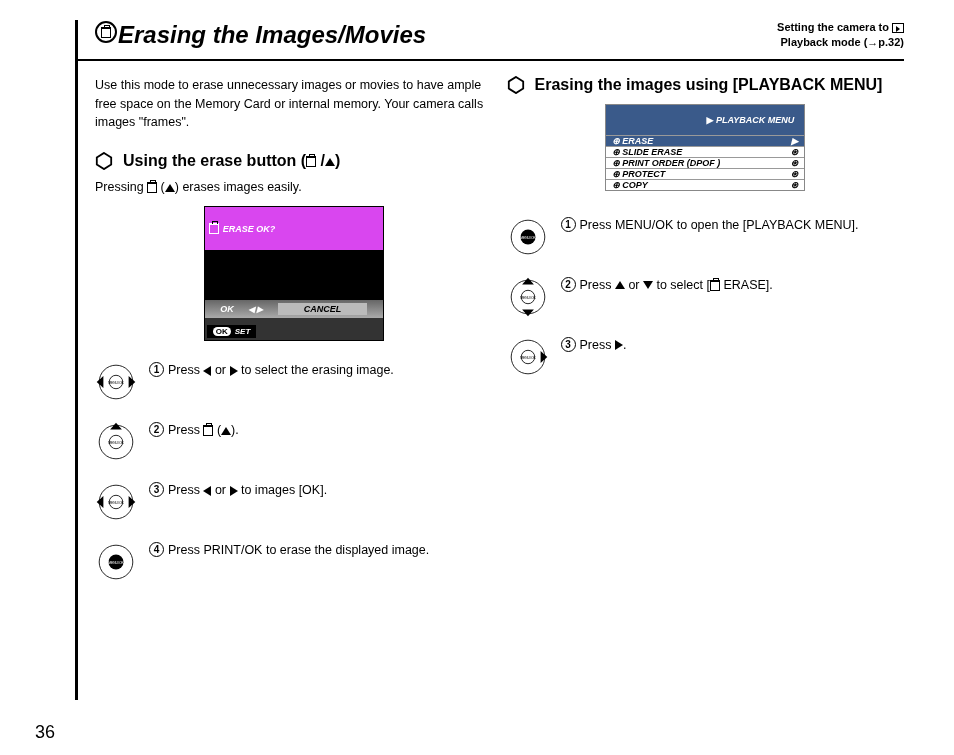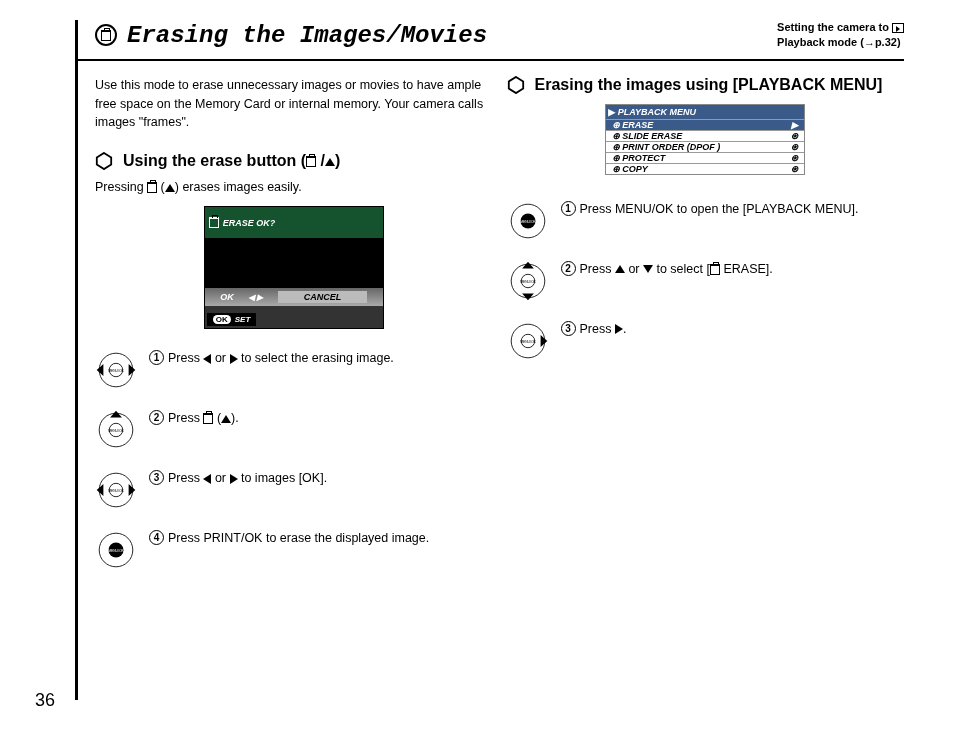--- a/index.html
+++ b/index.html
@@ -1,49 +1,49 @@
 <!DOCTYPE html>
 <html><head>
 <meta charset="utf-8">
 <style>
   * { box-sizing: border-box; margin: 0; padding: 0; }
   html, body { width: 954px; height: 755px; font-family: Arial, Helvetica, sans-serif; background: #fff; color: #000; }
   .page { position: relative; width: 954px; height: 755px; padding: 20px 50px 20px 75px; }
   .vbar { position: absolute; left: 75px; top: 20px; width: 3px; height: 680px; background: #000; }
   .header { display: flex; align-items: center; justify-content: space-between; padding-left: 20px; padding-bottom: 8px; border-bottom: 2px solid #000; }
-  .title-wrap { display: flex; align-items: center; gap: 10px; font-family: Liberation Mono, monospace; }
+  .title-wrap { display: flex; gap: 1px; }
   .title-icon { width: 22px; height: 22px; border: 2px solid #000; border-radius: 50%; display: flex; align-items: center; justify-content: center; font-size: 11px; }
   .title { font-size: 24px; font-weight: bold; font-style: italic; }
-  .header-right { font-size: 11px; font-weight: bold; line-height: 1.4; margin-left: 12px; }
+  .header-right { font-size: 11px; font-weight: bold; text-align: right; line-height: 1.4; margin-left: 12px; }
   .columns { display: flex; gap: 14px; padding-left: 20px; padding-top: 15px; }
   .col { flex: 1; }
   .intro { font-size: 12.5px; line-height: 1.5; margin-bottom: 20px; }
   .sect-head { display: flex; align-items: center; gap: 10px; margin-bottom: 10px; }
   .hex { width: 18px; height: 18px; }
   .sect-title { font-size: 16px; font-weight: bold; }
   .sub { font-size: 12.5px; margin: 6px 0 12px 0; }
   .screenshot { width: 180px; margin: 0 auto 20px auto; border: 1px solid #000; }
-  .ss-bar { background: #14532d; color: #fff; font-size: 9px; font-weight: bold; padding: 10px 4px; display: flex; align-items: center; gap: 4px; font-style: italic; }
+  .ss-bar { background: #d946ef; color: #fff; font-size: 9px; font-weight: bold; padding: 16px 4px; display: flex; align-items: center; gap: 4px; font-style: italic; }
   .ss-body { height: 50px; background: #000; }
   .ss-grad { height: 18px; background: linear-gradient(#666, #aaa); display: flex; align-items: center; justify-content: space-around; font-size: 9px; font-weight: bold; font-style: italic; padding: 0 8px; }
   .ss-ok { color: #fff; }
   .ss-cancel { background: #bbb; padding: 1px 26px; color: #000; }
   .ss-set { background: #000; color: #fff; font-size: 8px; padding: 2px 6px; display: inline-flex; align-items: center; gap: 4px; font-style: italic; font-weight: bold; }
   .ss-setrow { background: #333; padding: 2px; }
   .ok-pill { background:#fff; color:#000; border-radius:6px; padding:0 3px; font-style:normal; }
   .menu-ss { width: 200px; margin: 10px auto 25px auto; border: 1px solid #888; }
-  .menu-hdr { background: #3a5a8a; color: #fff; font-size: 9px; font-weight: bold; font-style: italic; text-align: left; padding: 2px; }
+  .menu-hdr { background: #3a5a8a; color: #fff; font-size: 9px; font-weight: bold; font-style: italic; text-align: right; padding: 10px; }
   .menu-row { display:flex; align-items:center; justify-content:space-between; padding: 0 6px; font-size: 9px; font-weight: bold; font-style: italic; border-top: 1px solid #999; }
   .menu-row.sel { background: #3a5a8a; color: #fff; }
   .menu-row span.arrow { font-size: 9px; }
   .step { display: flex; align-items: flex-start; gap: 12px; margin-bottom: 18px; }
   .wheel { width: 42px; height: 42px; flex-shrink: 0; }
   .step-text { font-size: 12.5px; line-height: 1.5; display: flex; gap: 4px; }
   .circ-num { display:inline-flex; align-items:center; justify-content:center; width:15px; height:15px; border:1.5px solid #000; border-radius:50%; font-size:10px; font-weight:bold; flex-shrink:0; margin-top:1px;}
-  .pagenum { position: absolute; left: 35px; bottom: 44px; font-size: 18px; }
+  .pagenum { position: absolute; left: 35px; bottom: 12px; font-size: 18px; }
   .tri { display:inline-block; width:0; height:0; vertical-align:middle;}
   .tri-l { border-top:5px solid transparent; border-bottom:5px solid transparent; border-right:8px solid #000; }
   .tri-r { border-top:5px solid transparent; border-bottom:5px solid transparent; border-left:8px solid #000; }
   .tri-u { border-left:5px solid transparent; border-right:5px solid transparent; border-bottom:8px solid #000; }
   .tri-d { border-left:5px solid transparent; border-right:5px solid transparent; border-top:8px solid #000; }
   .trash { display:inline-block; width:10px; height:11px; border:1px solid #000; border-top:2px solid #000; position:relative; vertical-align:middle;}
   .trash::before { content:""; position:absolute; top:-4px; left:2px; width:4px; height:2px; border:1px solid #000; border-bottom:none;}
   .play-sq { display:inline-block; width:12px; height:10px; border:1.5px solid #000; position:relative; vertical-align:middle;}
   .play-sq::after { content:""; position:absolute; left:3px; top:2px; width:0; height:0; border-top:3px solid transparent; border-bottom:3px solid transparent; border-left:4px solid #000;}
 </style>

